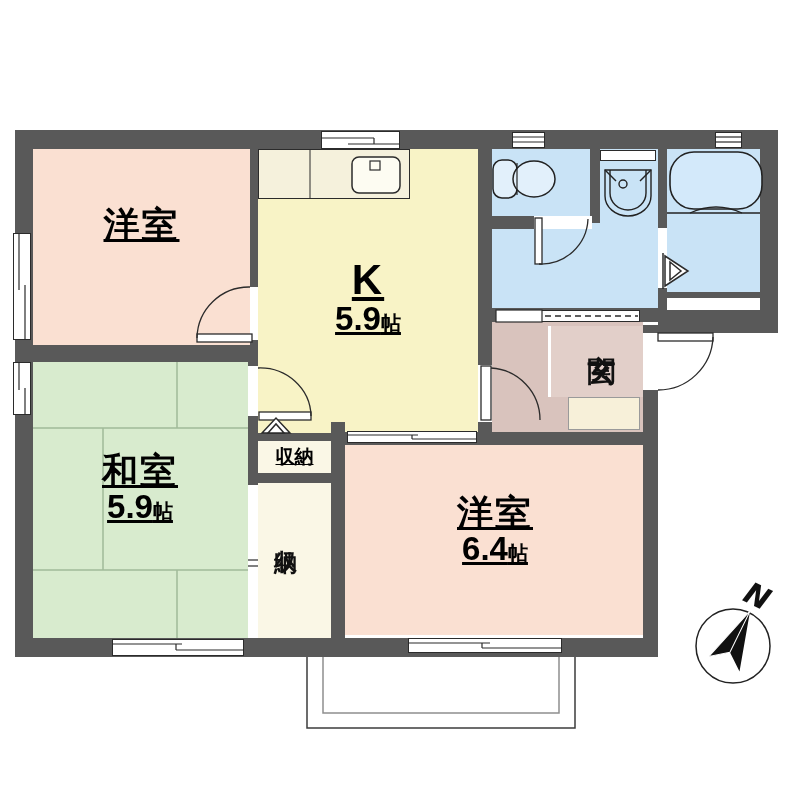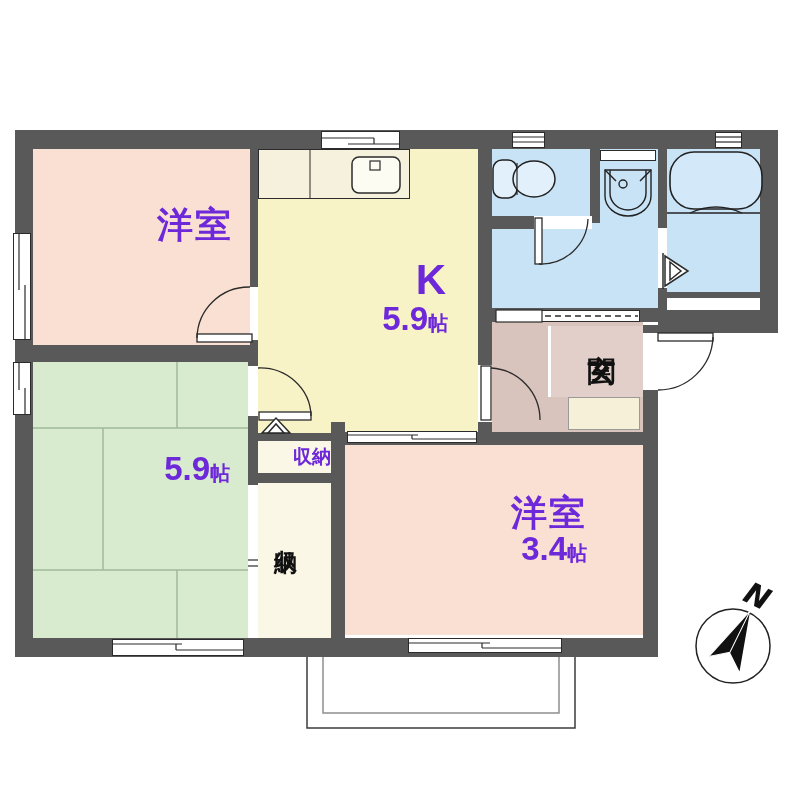--- a/index.html
+++ b/index.html
@@ -3,21 +3,21 @@
 <meta charset="utf-8">
 <style>
   html,body{margin:0;padding:0;background:#fff;}
   #canvas{position:relative;width:800px;height:800px;background:#fff;overflow:hidden;
           font-family:"Liberation Sans","DejaVu Sans",sans-serif;}
   .wall{position:absolute;background:#595959;}
   .room{position:absolute;}
   .win{position:absolute;background:#ffffff;border:1px solid #2b2b2b;box-sizing:border-box;}
   .open{position:absolute;background:#ffffff;}
   svg.overlay{position:absolute;left:0;top:0;pointer-events:none;}
-  .rlabel{position:absolute;text-align:right;color:#6d28d9;font-weight:bold;line-height:1.05;}
+  .rlabel{position:absolute;text-align:center;color:#000000;font-weight:bold;line-height:1.05;text-decoration:underline;}
   .rname{font-size:36px;letter-spacing:2px;}
   .rsize{font-size:33px;}
   .unit{font-size:20px;font-weight:bold;}
   .klabel{font-size:42px;}
   .vtext{writing-mode:vertical-rl;text-orientation:upright;position:absolute;color:#111;font-weight:bold;}
   .genkan-tile{position:absolute;background:#E2CFC9;border-left:3px solid #fff;box-sizing:border-box;}
   .step{position:absolute;background:#F7F0D9;border:1px solid #9a9a9a;box-sizing:border-box;}
   .vent{position:absolute;background:#ffffff;}
 </style>
 </head>
@@ -187,26 +187,27 @@
   <div class="rlabel" style="left:50px;top:206px;width:183px;">
     <div class="rname">洋室</div>
   </div>
 
   <div class="rlabel" style="left:288px;top:258px;width:160px;">
     <div class="rname klabel">K</div>
     <div class="rsize"><span>5.9</span><span class="unit">帖</span></div>
   </div>
 
   <div class="rlabel" style="left:50px;top:452px;width:180px;">
+    <div class="rname">和室</div>
     <div class="rsize"><span>5.9</span><span class="unit">帖</span></div>
   </div>
 
   <div class="rlabel" style="left:403px;top:494px;width:184px;">
     <div class="rname">洋室</div>
-    <div class="rsize"><span>3.4</span><span class="unit">帖</span></div>
+    <div class="rsize"><span>6.4</span><span class="unit">帖</span></div>
   </div>
 
   <div class="vtext" style="left:582px;top:332px;font-size:28px;letter-spacing:4px;">玄関</div>
 
   <div class="rlabel" style="left:258px;top:447px;width:73px;font-size:19px;">収納</div>
 
   <div class="vtext" style="left:271px;top:531px;font-size:23px;letter-spacing:3px;">収納</div>
 
 </div>
 

